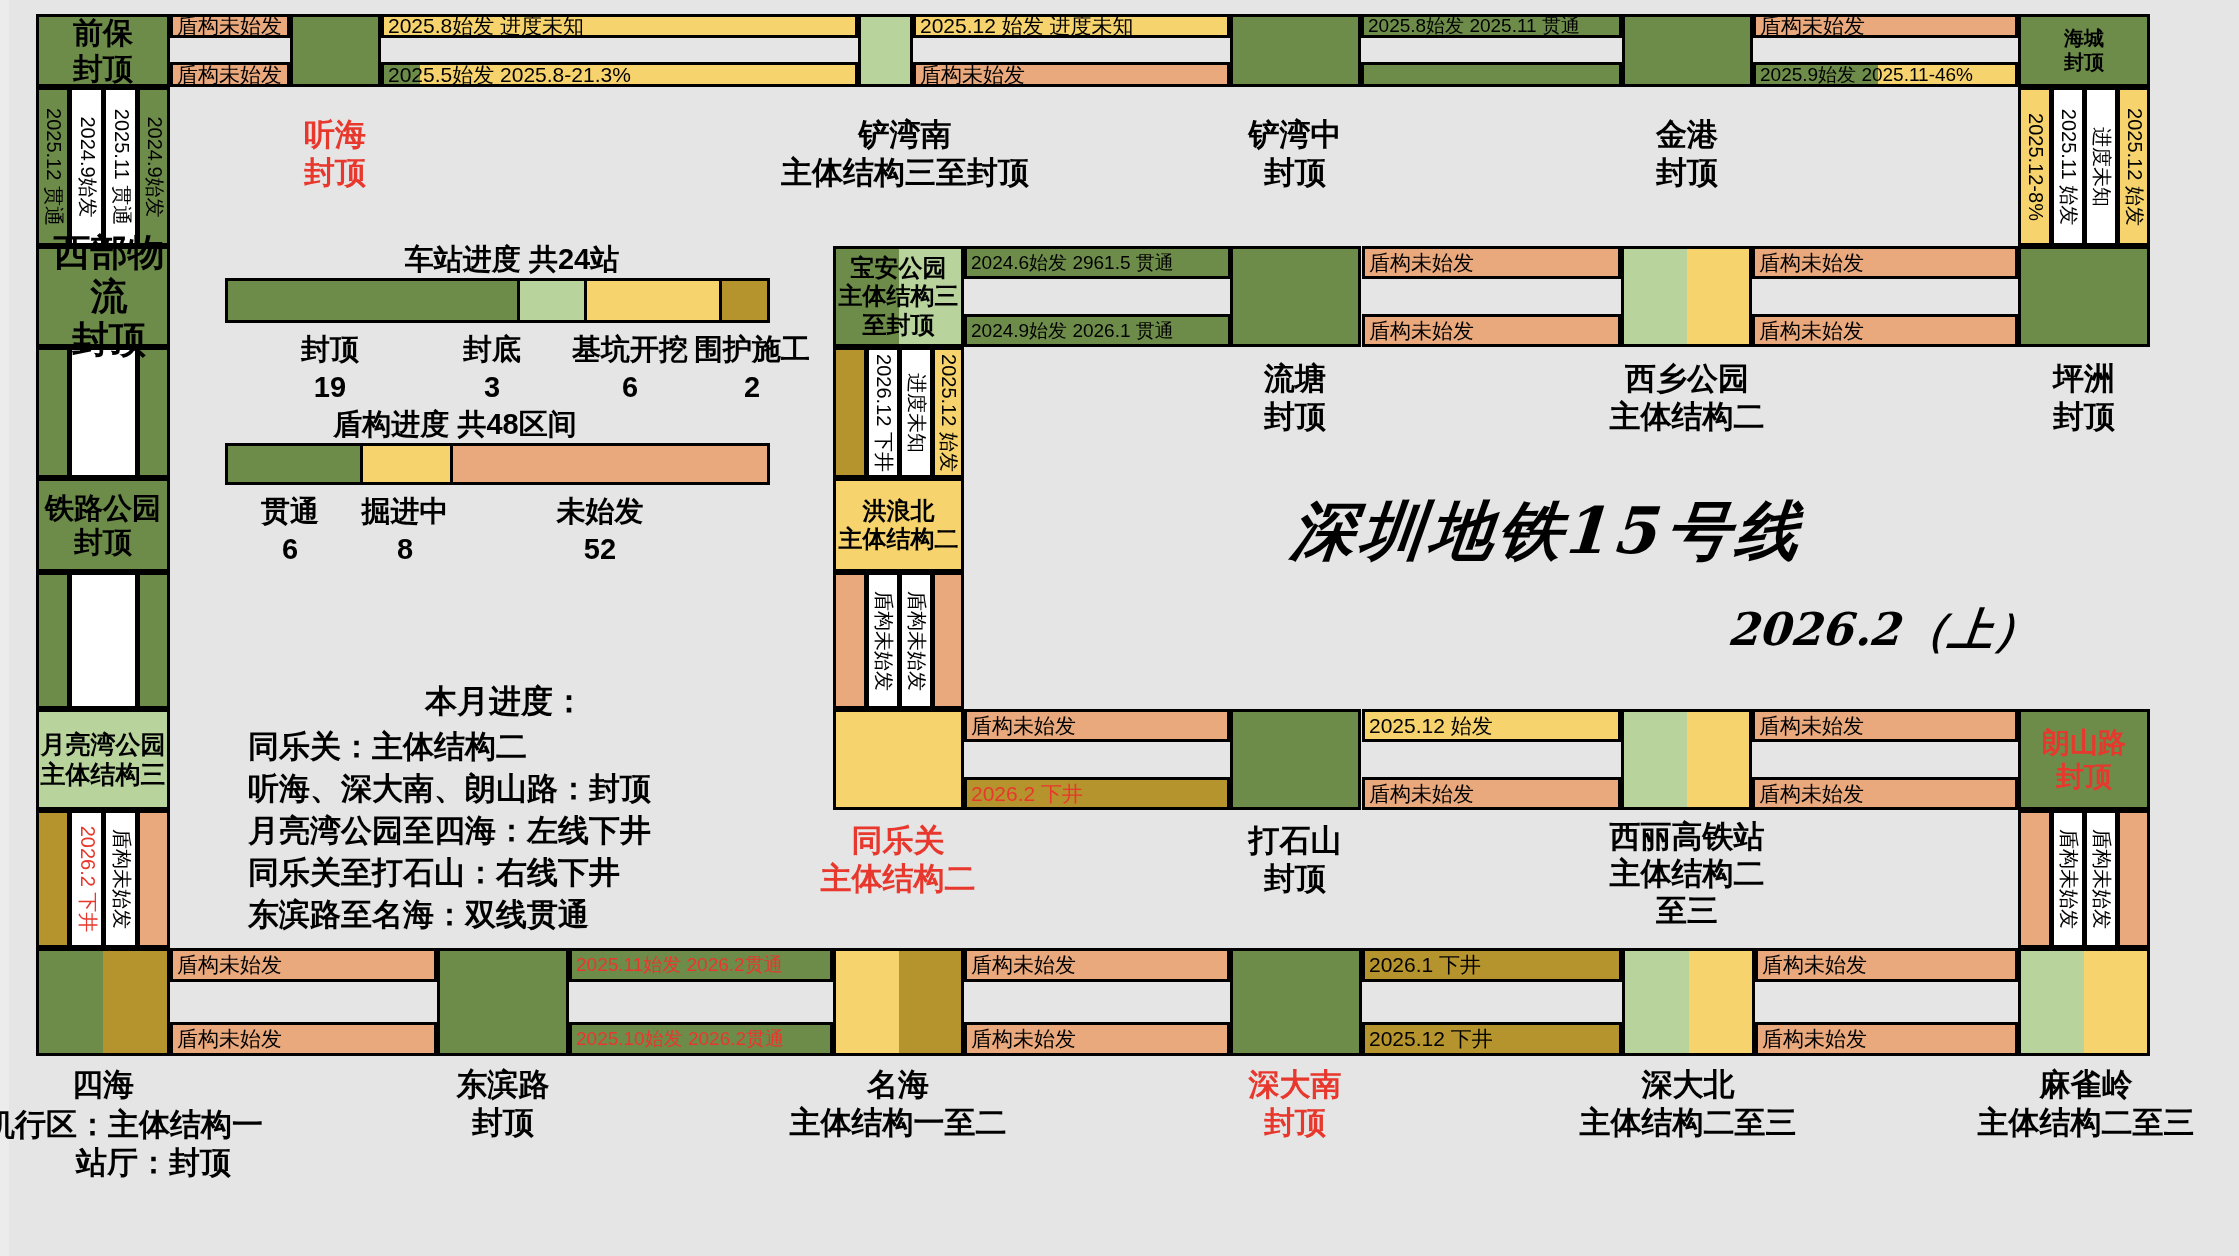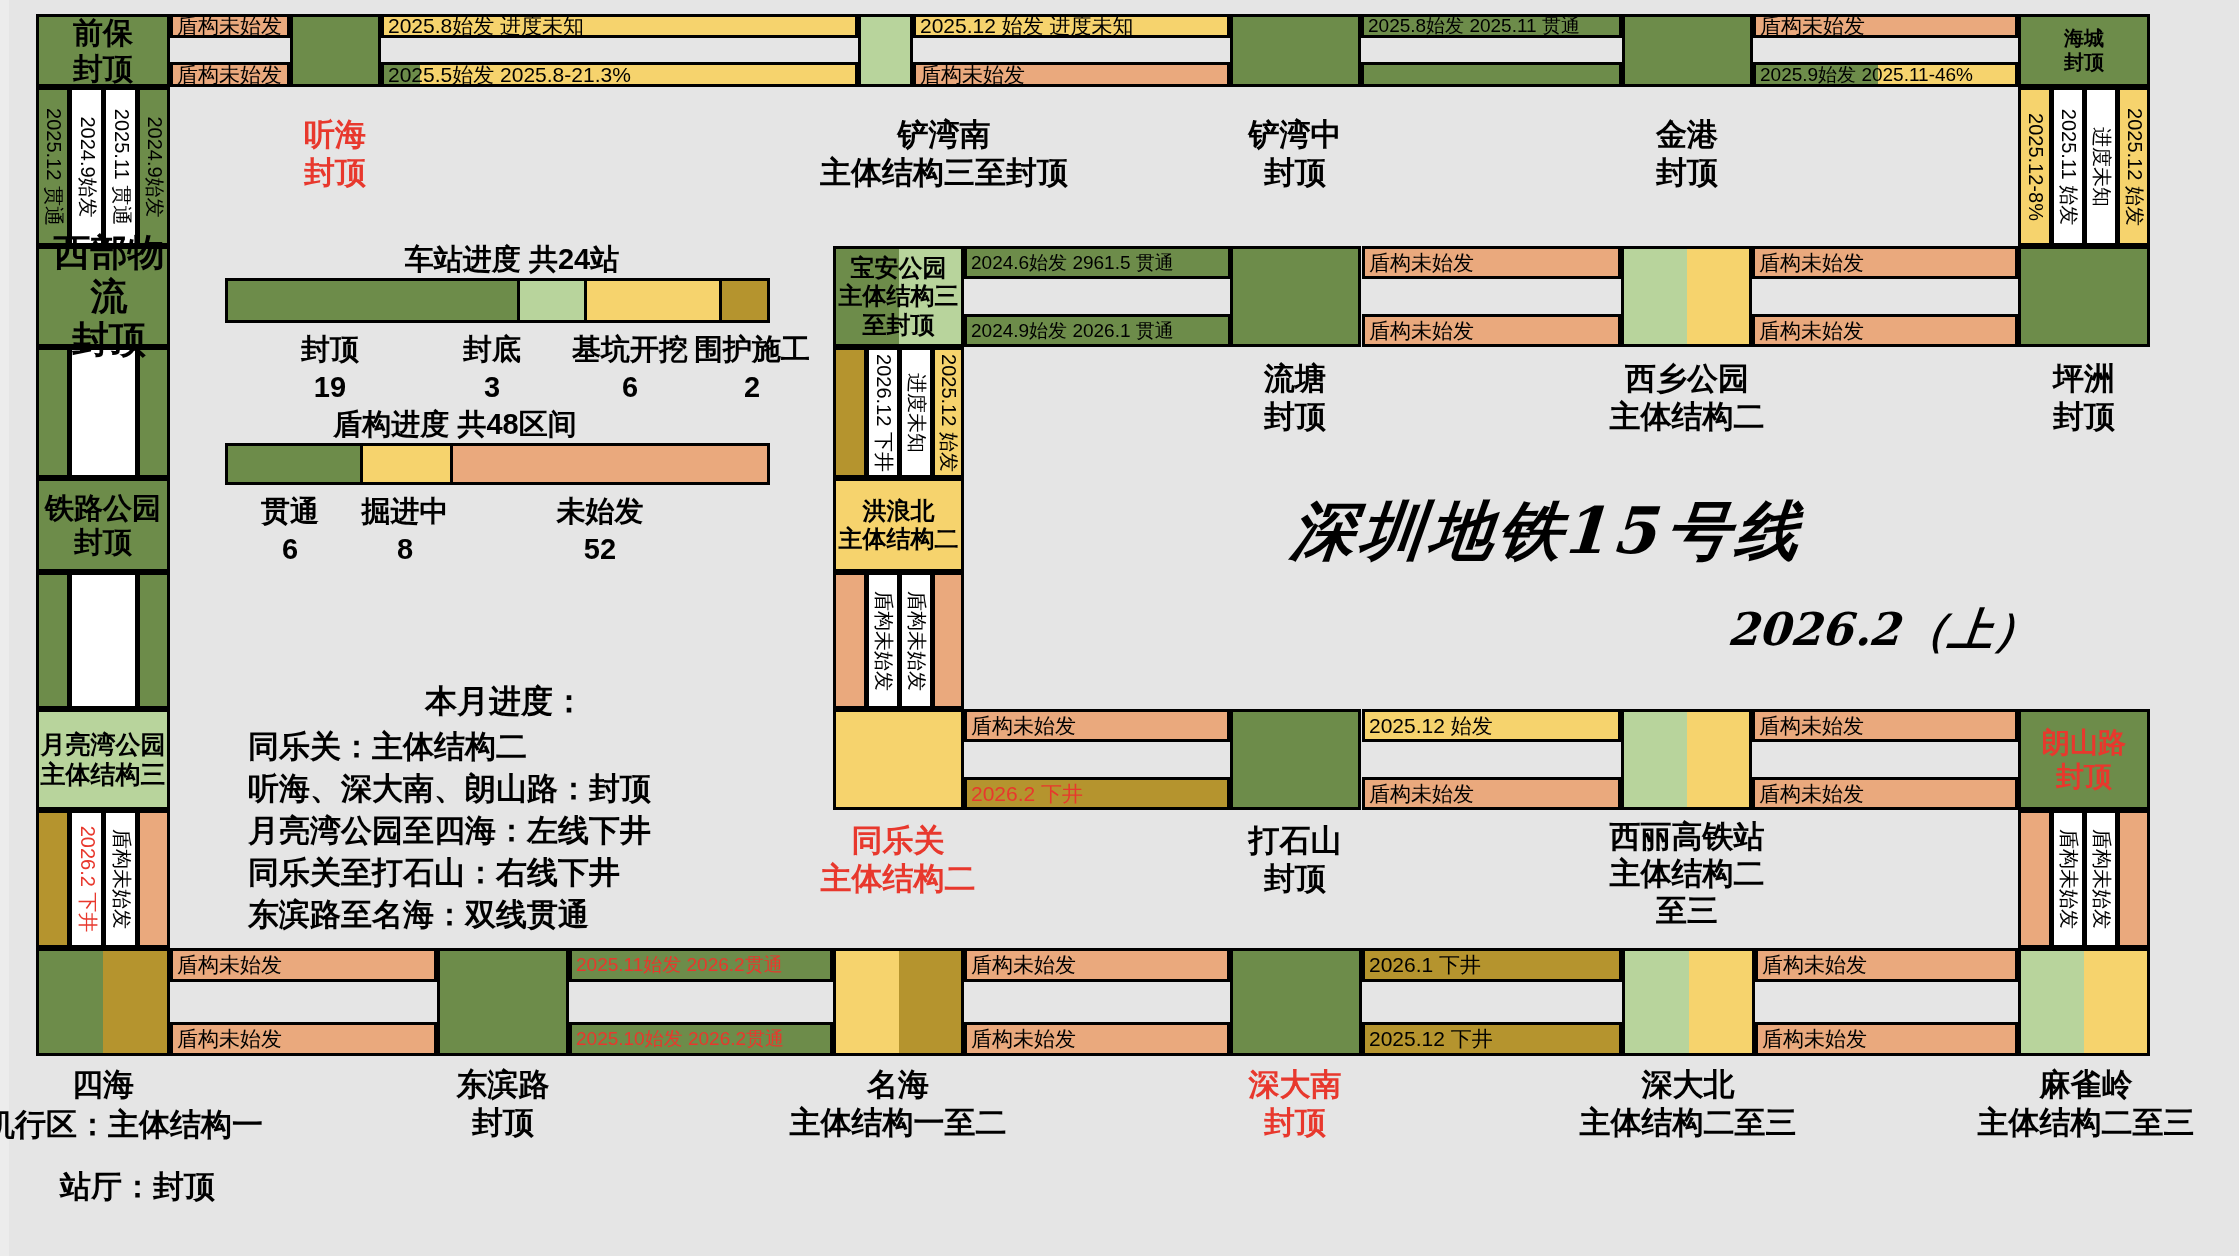--- a/index.html
+++ b/index.html
@@ -61,21 +61,21 @@
     <span style="display:block">封顶</span>
   </div>
   <div class="bar yl" style="left:381px;top:14px;width:477px;height:24px;">
     <span>2025.8始发 进度未知</span>
   </div>
   <div class="bar yl" style="left:381px;top:62px;width:477px;height:25px;">
     <div class="fill dg" style="width:36px;"></div>
     <span>2025.5始发 2025.8-21.3%</span>
   </div>
   <div class="box lg" style="left:858px;top:14px;width:55px;height:73px;"></div>
-  <div class="lbl" style="left:905px;top:116px;margin-left:39px;">
+  <div class="lbl" style="left:905px;top:116px;">
     <span style="display:block">铲湾南</span>
     <span style="display:block">主体结构三至封顶</span>
   </div>
   <div class="bar yl" style="left:913px;top:14px;width:317px;height:24px;">
     <span>2025.12 始发 进度未知</span>
   </div>
   <div class="bar sa" style="left:913px;top:62px;width:317px;height:25px;">
     <span>盾构未始发</span>
   </div>
   <div class="box dg" style="left:1230px;top:14px;width:131px;height:73px;"></div>
@@ -279,21 +279,21 @@
   <div class="box" style="left:36px;top:948px;width:134px;height:108px;">
     <div class="bg dg" style="left:0;width:50%;"></div>
     <div class="bg ol" style="right:0;width:50%;"></div>
   </div>
   <div class="lbl" style="left:103px;top:1066px;">
     <span style="display:block">四海</span>
   </div>
   <div class="lbl-left" style="left:-16px;top:1104px;">
     <span>机行区：主体结构一</span>
   </div>
-  <div class="lbl-left" style="left:60px;top:1142px;margin-top:24px;">
+  <div class="lbl-left" style="left:76px;top:1142px;">
     <span>站厅：封顶</span>
   </div>
   <div class="bar sa" style="left:170px;top:948px;width:267px;height:34px;">
     <span>盾构未始发</span>
   </div>
   <div class="bar sa" style="left:170px;top:1022px;width:267px;height:34px;">
     <span>盾构未始发</span>
   </div>
   <div class="box dg" style="left:437px;top:948px;width:132px;height:108px;"></div>
   <div class="lbl" style="left:503px;top:1066px;">

